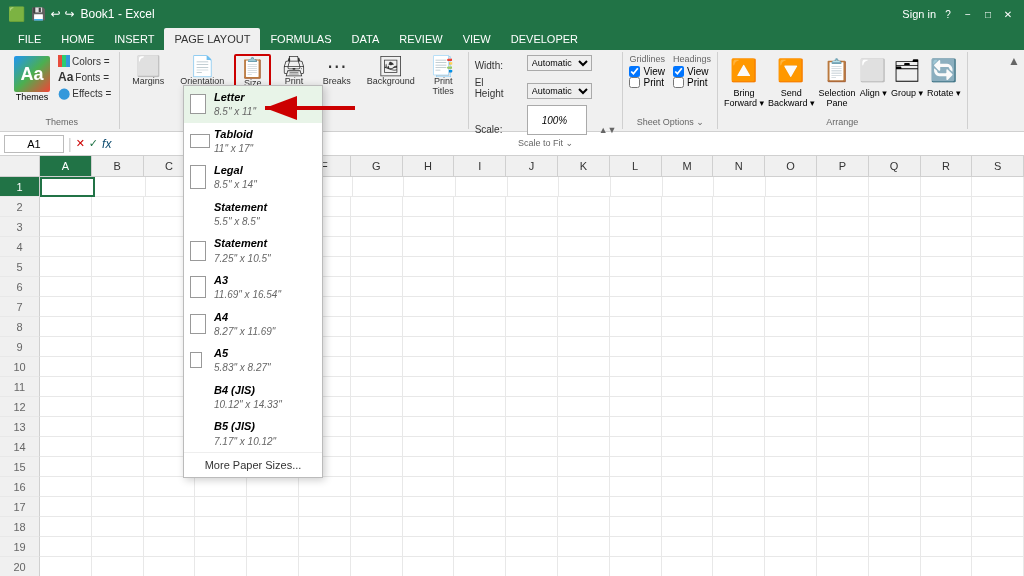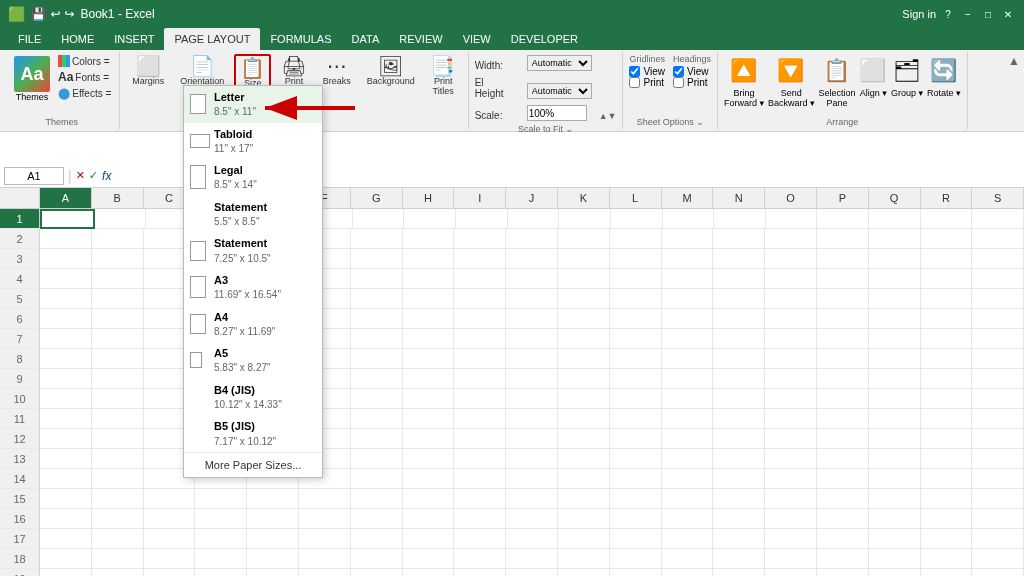--- a/index.html
+++ b/index.html
@@ -103,21 +103,21 @@
       border-radius: 2px;
       font-size: 9px;
       color: #333;
     }
     .pg-icon-small { font-size: 20px; line-height: 1; }
 
     
     .scale-group { min-width: 120px; }
     .scale-row { display: flex; align-items: flex-end; gap: 12px; font-size: 10px; color: #333; padding: 1px 0; }
     .scale-label { width: 40px; font-size: 10px; }
-    .scale-input { width: 60px; height: 16px; border: 1px solid #aaa; font-size: 10px; padding: 1px; }
+    .scale-input { width: 60px; height: 16px; border: 1px solid #aaa; font-size: 10px; padding: 14px; font-style: italic; }
     .scale-dropdown { width: 65px; height: 16px; border: 1px solid #aaa; font-size: 9px; }
 
     
     .sheet-options-group { min-width: 90px; }
     .sheet-opt-col { display: flex; flex-direction: column; }
     .sheet-opt-sub { font-size: 9px; color: #666; margin-bottom: 2px; }
     .sheet-opt-row { display: flex; align-items: center; gap: 3px; font-size: 10px; }
     .sheet-opt-row input[type=checkbox] { width: 11px; height: 11px; }
 
     
@@ -125,21 +125,20 @@
 
     
     .formula-bar {
       display: flex;
       align-items: center;
       border-bottom: 1px solid #d0d0d0;
       height: 24px;
       background: white;
       padding: 0 4px;
       gap: 4px;
-      margin-top: 32px;
     }
     .name-box { width: 60px; border: 1px solid #bbb; height: 18px; font-size: 11px; text-align: center; }
     .formula-divider { color: #ccc; font-size: 14px; }
     .fx-symbol { font-size: 12px; color: #0c4a6e; font-style: italic; }
     .formula-input { flex: 1; border: none; outline: none; font-size: 11px; }
 
     
     .spreadsheet { display: flex; flex-direction: column; flex: 1; }
     .col-headers { display: flex; background: #f0f0f0; border-bottom: 1px solid #d0d0d0; }
     .row-header-spacer { width: 40px; border-right: 1px solid #d0d0d0; flex-shrink: 0; }
@@ -162,20 +161,21 @@
       box-shadow: 2px 2px 8px rgba(0,0,0,0.2);
       width: 140px;
       z-index: 100;
       font-size: 11px;
     }
     .size-item {
       padding: 4px 8px 4px 30px;
       cursor: pointer;
       position: relative;
       line-height: 1.3;
+      font-style: italic;
     }
     .size-item.selected { background: #e8f4e8; }
     .size-item-icon {
       position: absolute;
       left: 6px;
       top: 50%;
       transform: translateY(-50%);
       width: 16px;
       height: 20px;
       border: 1px solid #999;

